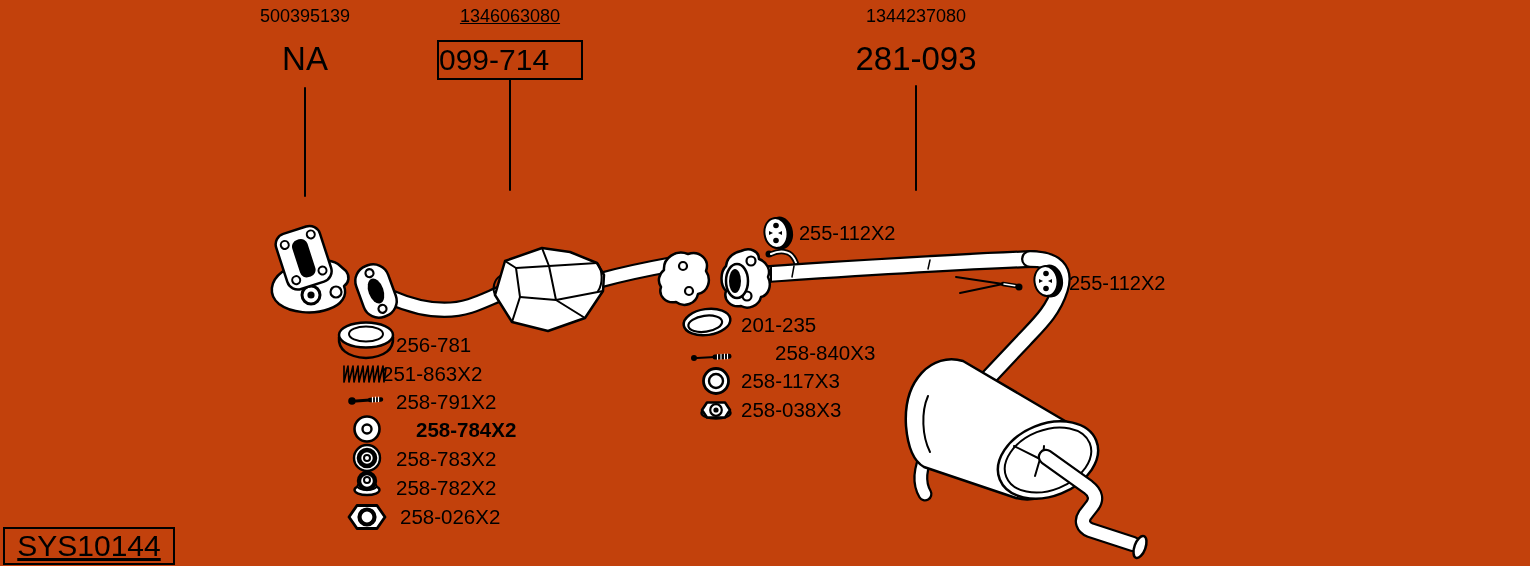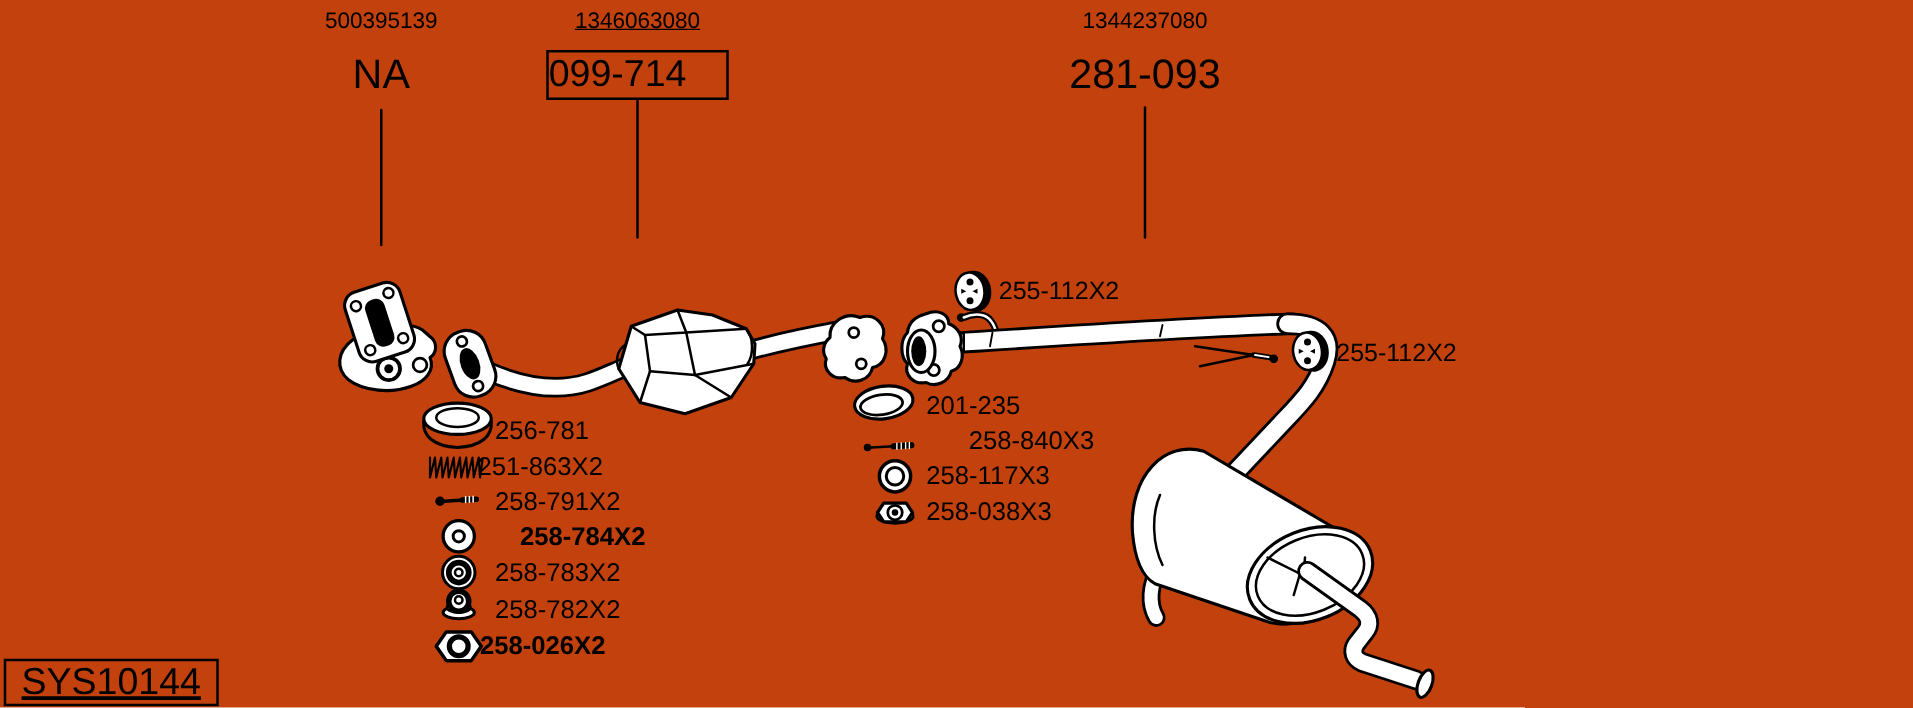--- a/index.html
+++ b/index.html
@@ -203,21 +203,21 @@
 
   <div class="hlabel" style="left:799px;top:220px;">255-112X2</div>
   <div class="hlabel" style="left:1069px;top:270px;">255-112X2</div>
 
   <div class="plabel" style="left:396px;top:332px;">256-781</div>
   <div class="plabel" style="left:382px;top:361px;">251-863X2</div>
   <div class="plabel" style="left:396px;top:389px;">258-791X2</div>
   <div class="plabel" style="left:416px;top:417px;font-weight:bold;">258-784X2</div>
   <div class="plabel" style="left:396px;top:446px;">258-783X2</div>
   <div class="plabel" style="left:396px;top:475px;">258-782X2</div>
-  <div class="plabel" style="left:384px;top:504px;font-weight:bold;">258-026X2</div>
+  <div class="plabel" style="left:400px;top:504px;">258-026X2</div>
 
   <div class="plabel" style="left:741px;top:312px;">201-235</div>
   <div class="plabel" style="left:743px;top:340px;margin-left:32px;">258-840X3</div>
   <div class="plabel" style="left:741px;top:368px;">258-117X3</div>
   <div class="plabel" style="left:741px;top:397px;">258-038X3</div>
 
   <div class="sys-box">SYS10144</div>
 </div>
 
 </body></html>

